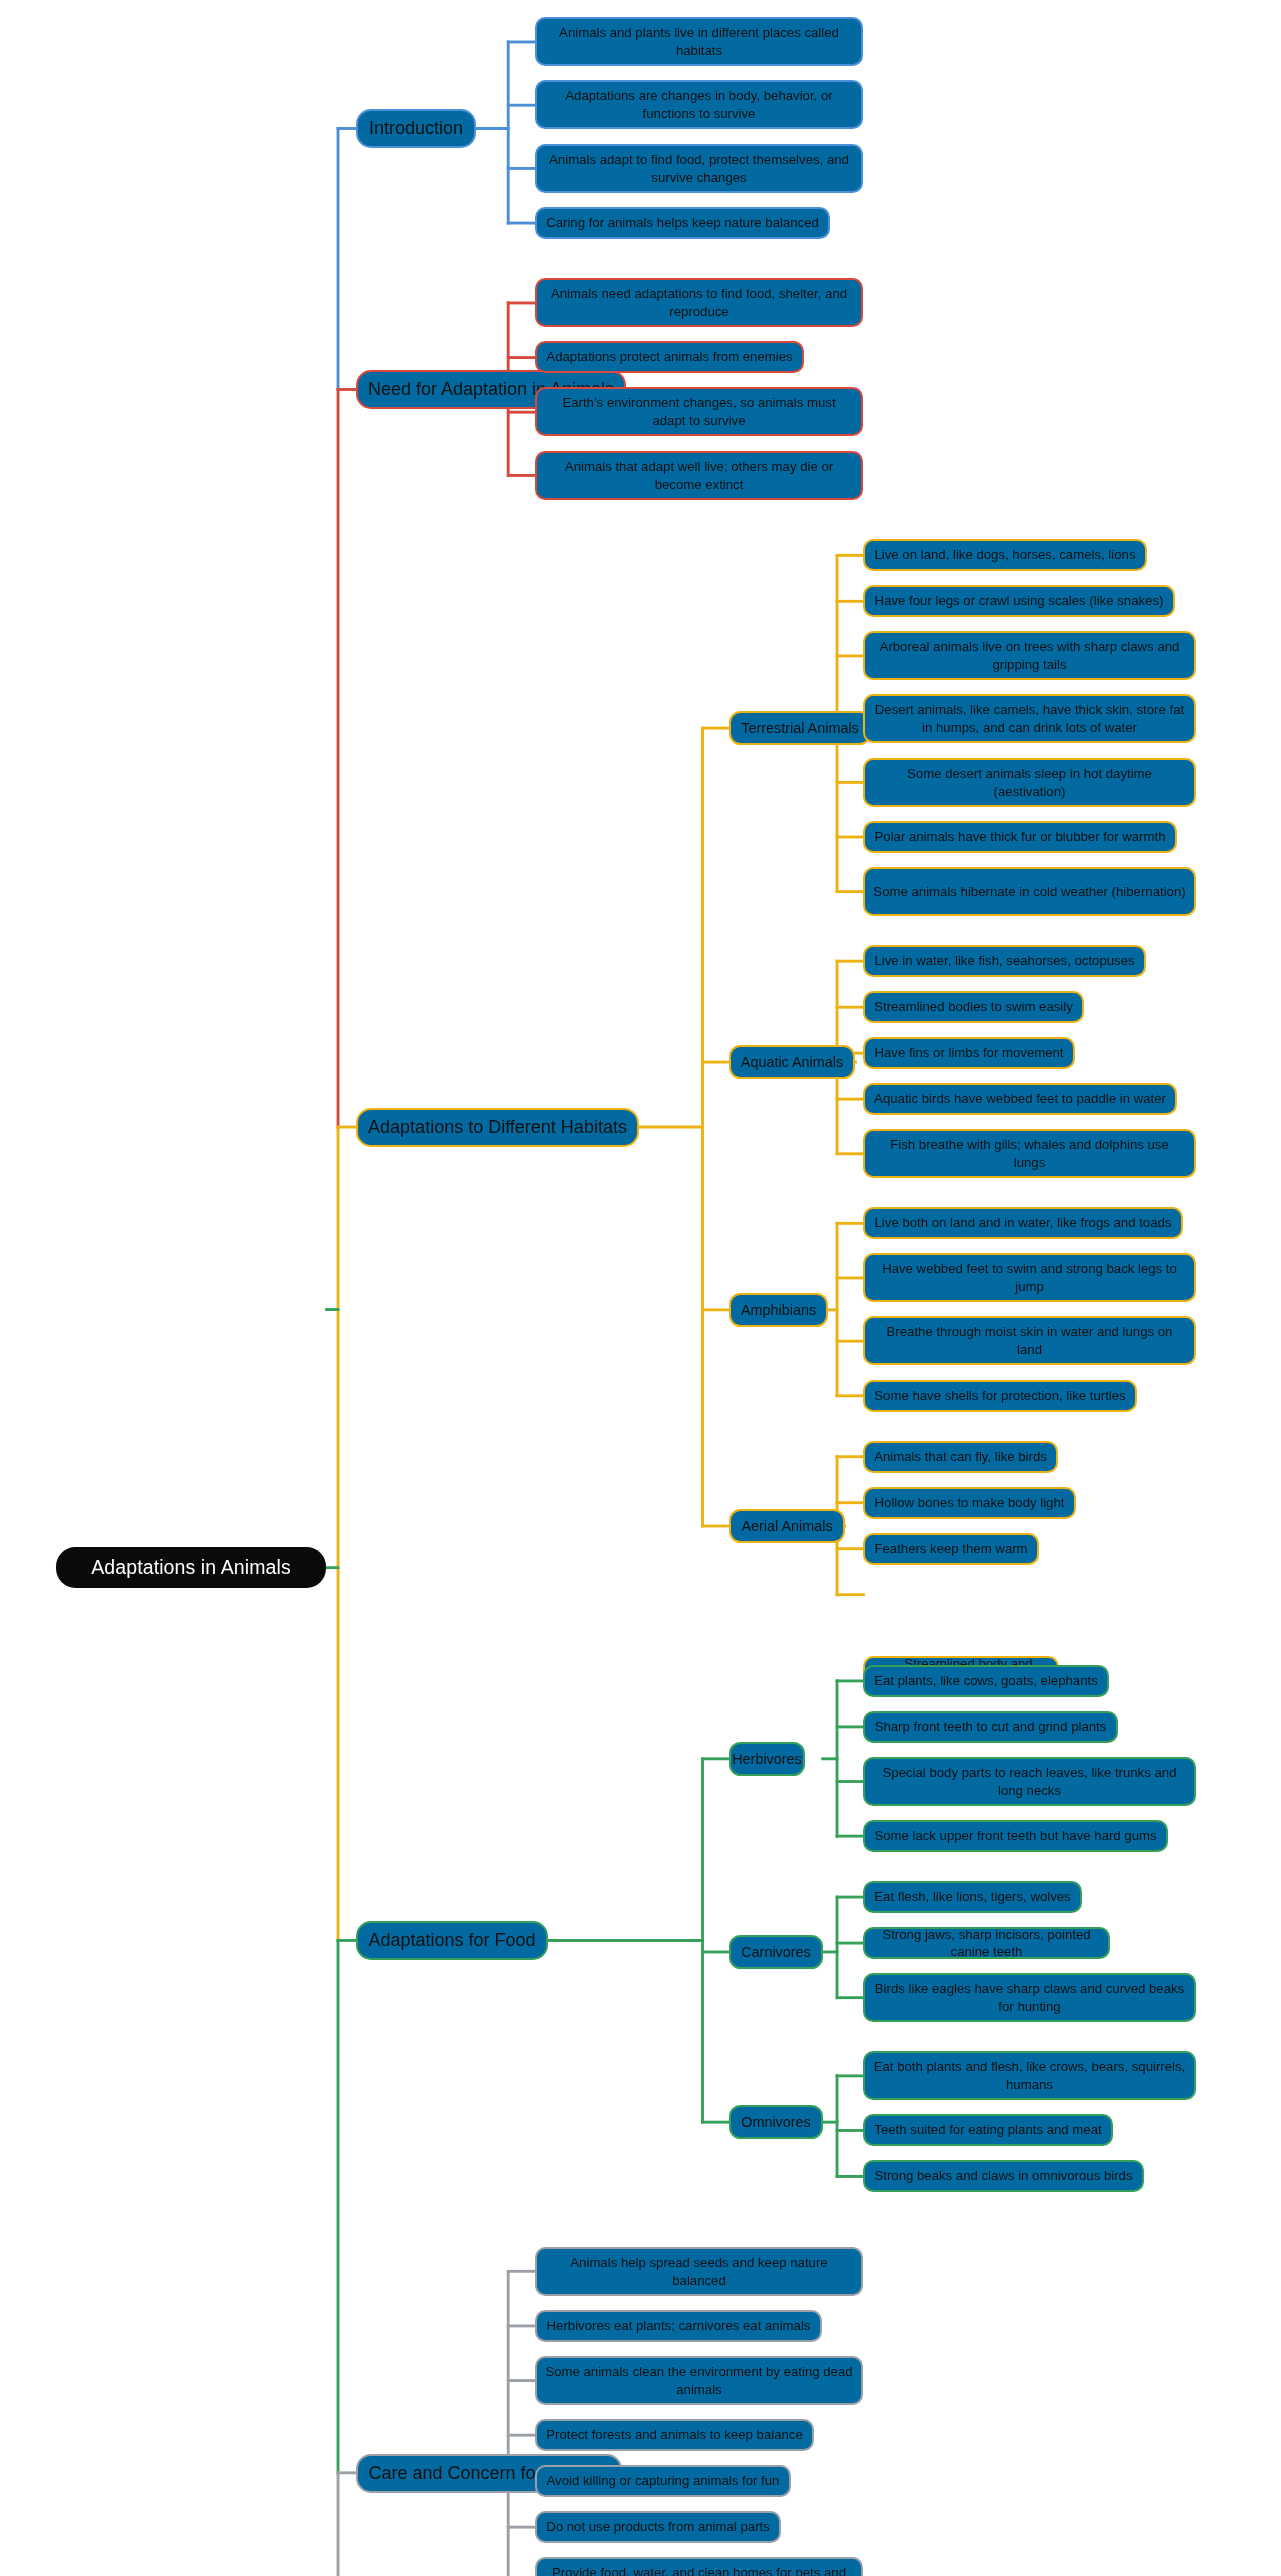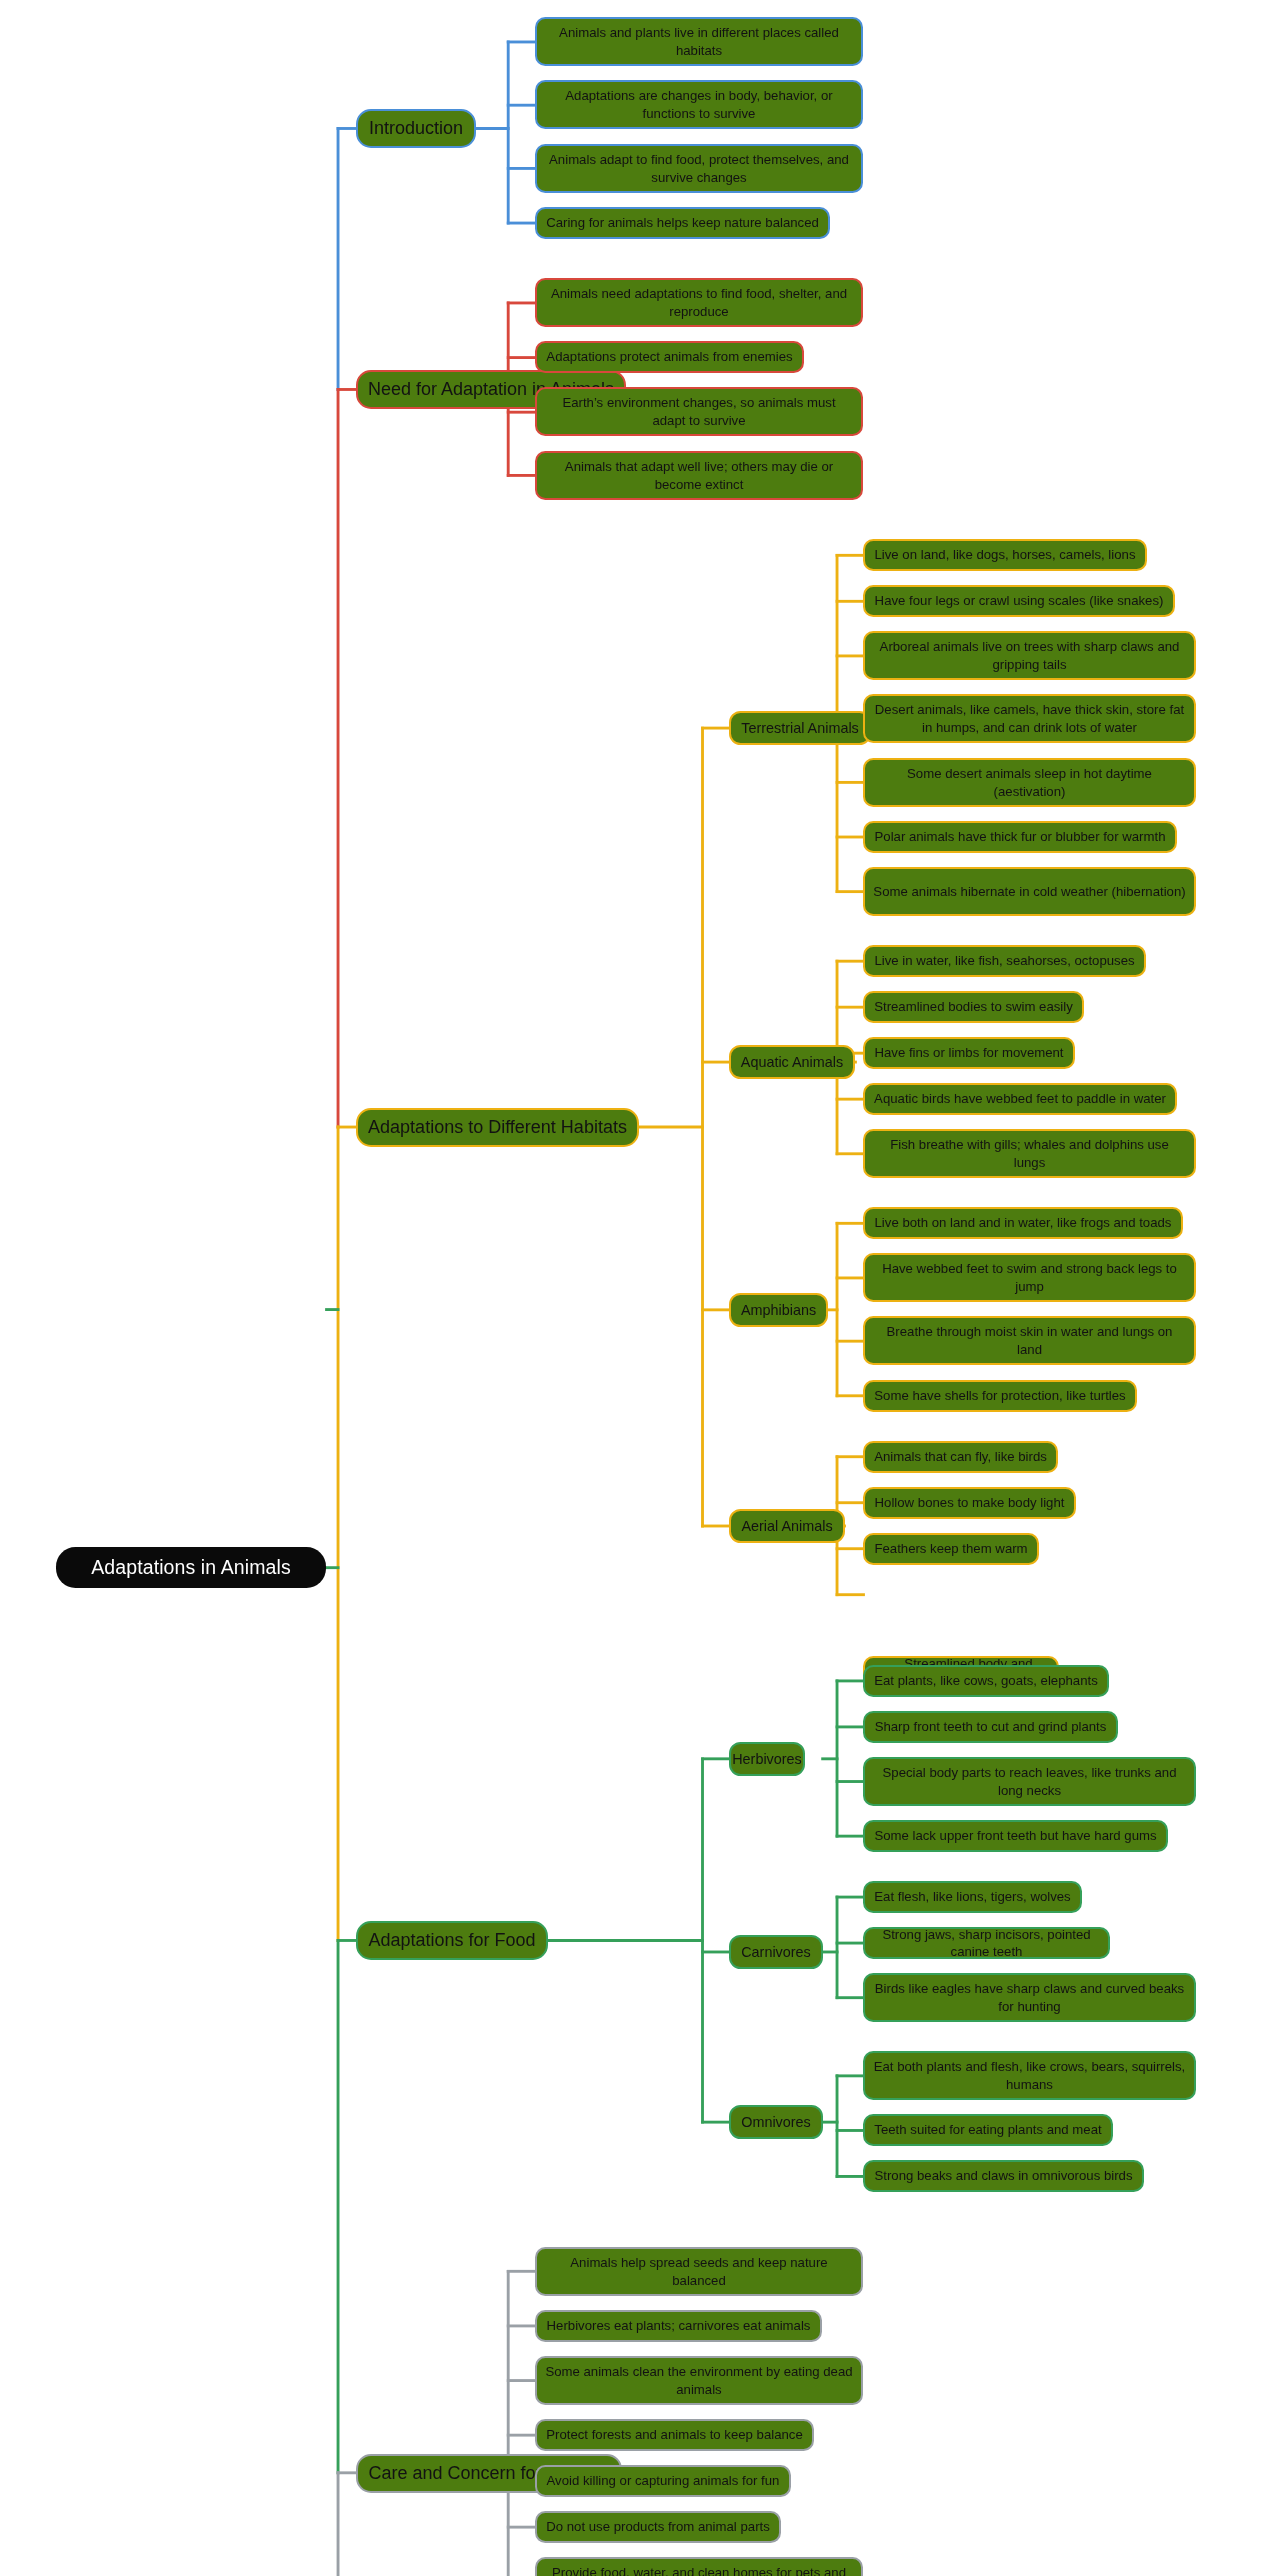--- a/index.html
+++ b/index.html
@@ -6,21 +6,21 @@
   body{
     font-family:"Liberation Sans", sans-serif;
     width:1282px;height:2576px;position:relative;overflow:hidden;
     -webkit-font-smoothing:antialiased;
   }
   #canvas{position:absolute;left:0;top:0;width:1282px;height:2576px;}
   svg.wires{position:absolute;left:0;top:0;width:1282px;height:2576px;pointer-events:none;}
 
   .node{
     position:absolute;box-sizing:border-box;
-    background:#4d7c0f;border-style:solid;border-width:2.9px;
+    background:#0369a1;border-style:solid;border-width:2.9px;
     border-radius:12.6px;
     display:flex;align-items:center;justify-content:center;
     text-align:center;color:#121212;
     line-height:1.30;
     padding:4.6px 8px;
   }
   
   .root{
     background:#0a0a0a;border:none;color:#ffffff;font-weight:normal;
     border-radius:19.5px;font-size:19.5px;letter-spacing:0.1px;

